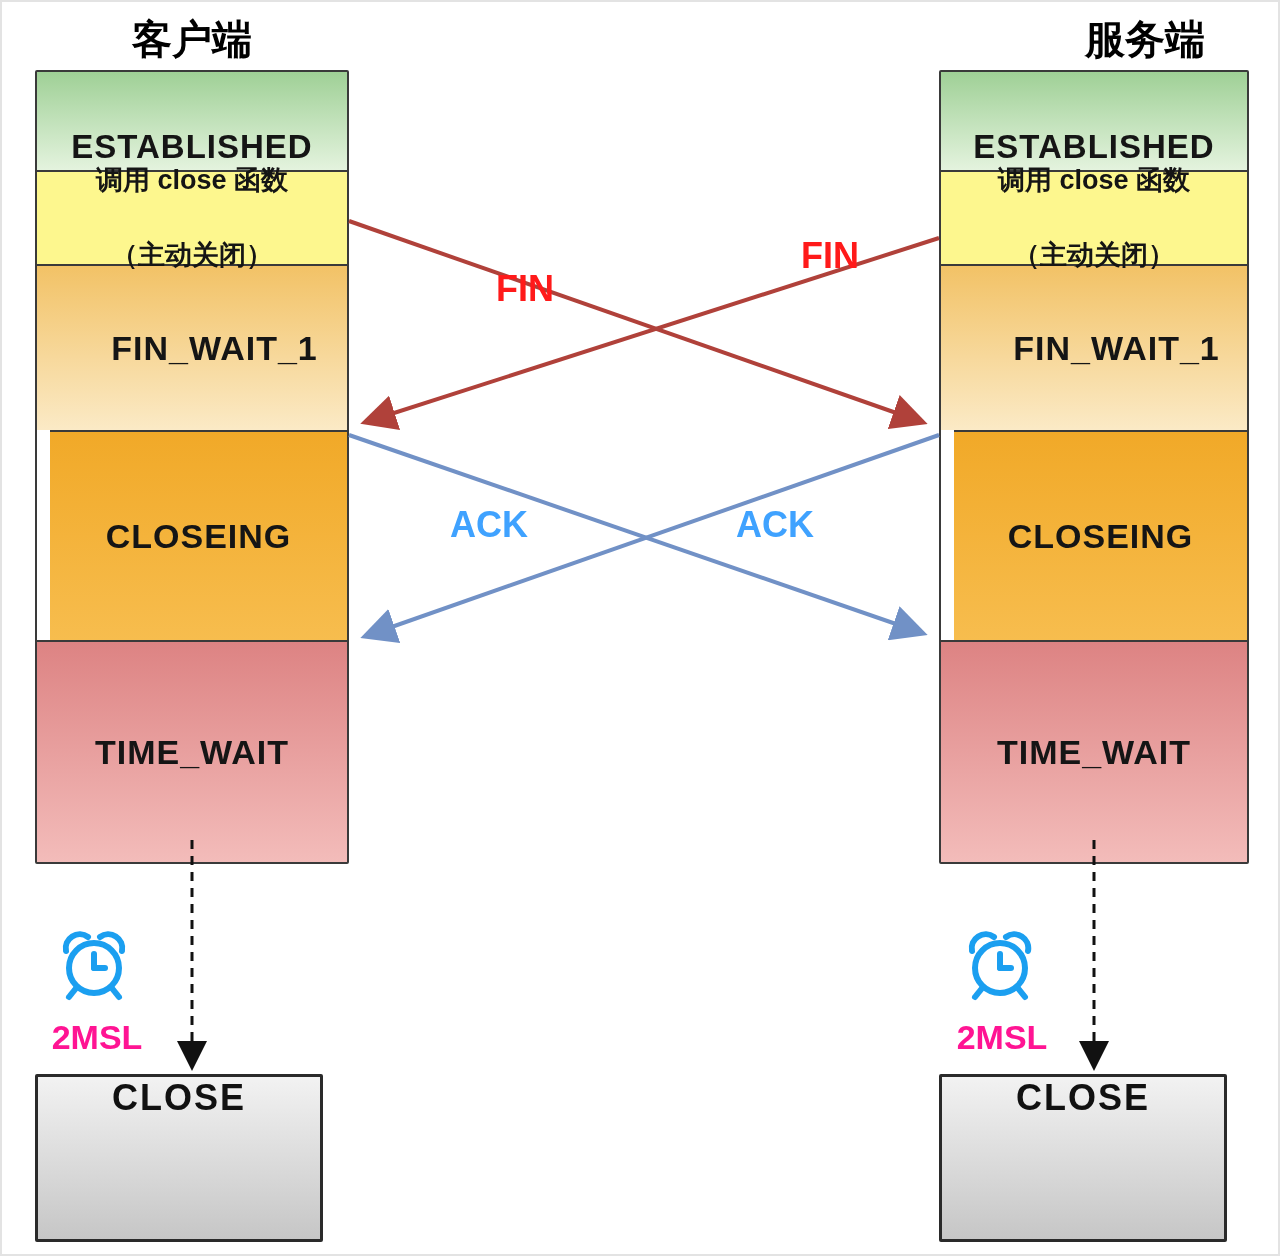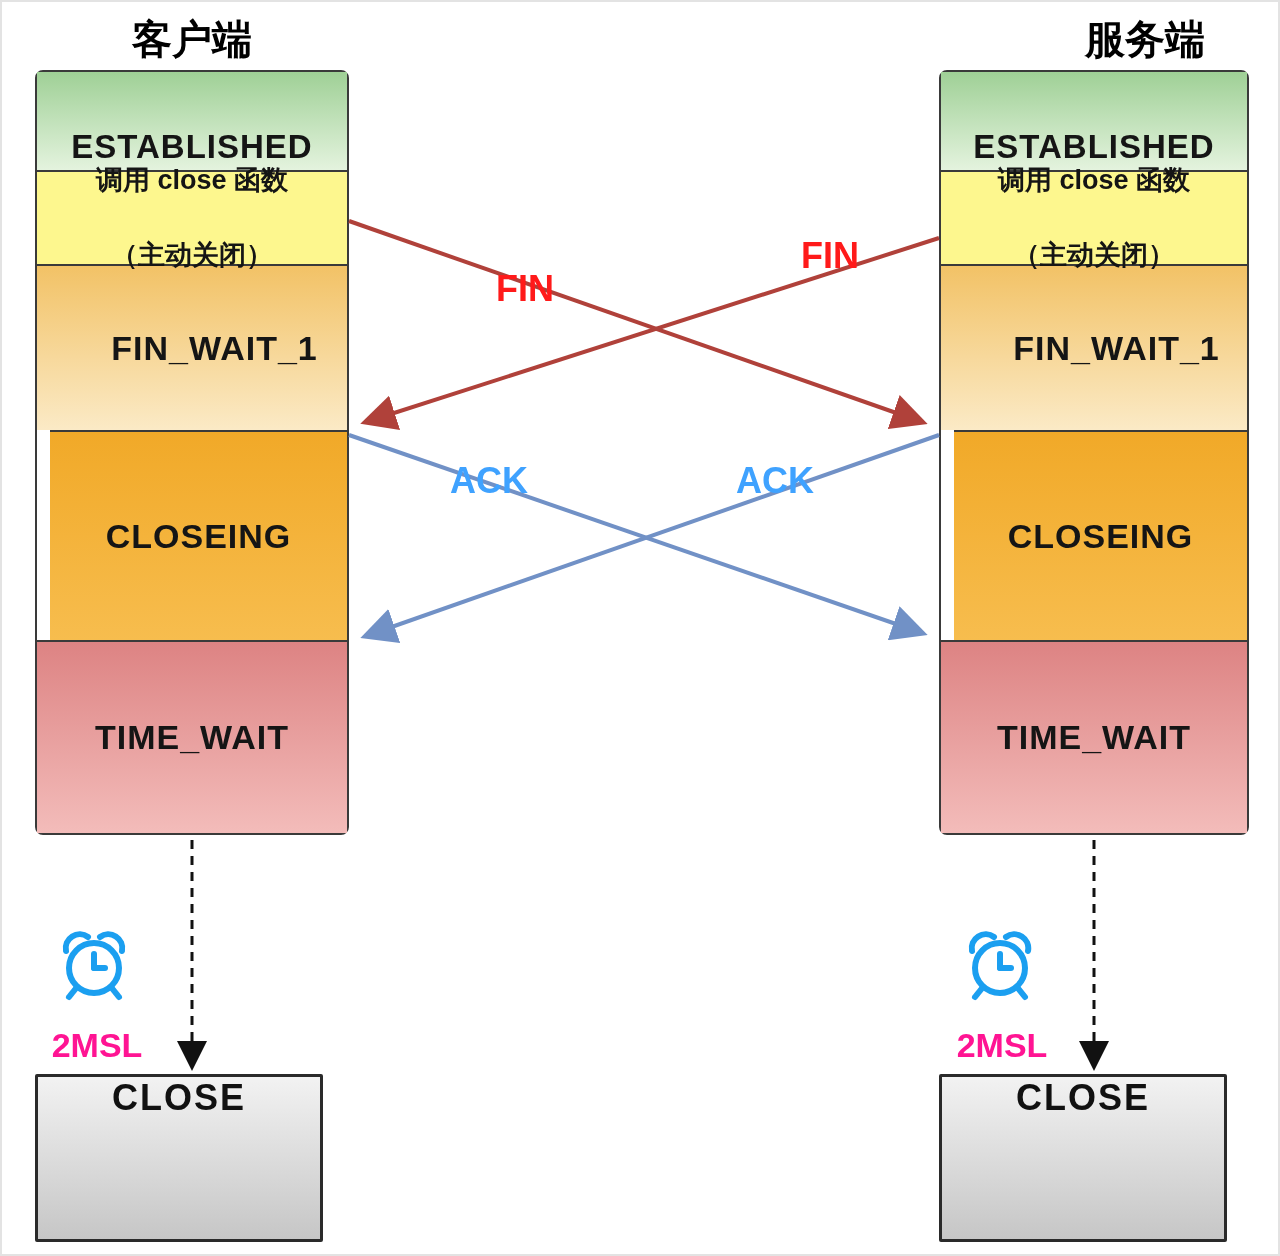--- a/index.html
+++ b/index.html
@@ -14,21 +14,21 @@
   }
   .title{
     position:absolute;top:10px;
     text-align:center;
     font-size:40px;font-weight:bold;color:#000;
   }
   .col{
     position:absolute;top:68px;
     border:2px solid #3a3a3a;
     box-sizing:border-box;
-    border-radius:8px;
+    border-radius:2px;
   }
   .seg{
     box-sizing:border-box;
     display:flex;flex-direction:column;
     align-items:center;justify-content:center;
     font-weight:bold;color:#151515;
     text-align:center;
   }
   .seg + .seg{border-top:2px solid #3a3a3a;}
   .seg.green{
@@ -49,41 +49,40 @@
     background:linear-gradient(180deg, var(--amber-top,#f2c266), var(--amber-bottom,#fbeac6));
     padding-left:45px;
   }
   .seg.orange{
     height:210px;
     font-size:34px;letter-spacing:1px;
     background:linear-gradient(180deg, var(--orange-top,#f1a928), var(--orange-bottom,#f7bd4e));
     margin-left:13px;
   }
   .seg.pink{
-    height:193px;
+    height:222px;
     font-size:34px;letter-spacing:1px;
     background:linear-gradient(180deg, var(--pink-top,#dd8383), var(--pink-bottom,#f3bcba));
   }
   .overlay{
     position:absolute;left:0;top:0;width:1280px;height:1256px;
     pointer-events:none;
   }
   .msg-label{
     position:absolute;
     font-size:36px;font-weight:bold;
     text-align:center;width:110px;
   }
   .msg-label.fin{color:var(--label-fin,#ff1a1a);}
-  .msg-label.ack{color:var(--label-ack,#3fa2ff);}
+  .msg-label.ack{color:var(--label-ack,#3fa2ff);margin-top:44px;}
   .msl{
     position:absolute;top:1016px;
     width:120px;text-align:center;
     font-size:34px;font-weight:bold;
     color:var(--msl,#ff1493);
-    margin-top:8px;
   }
   .clock{position:absolute;width:80px;height:84px;}
   .close-box{
     position:absolute;top:1072px;
     width:288px;height:168px;
     box-sizing:border-box;
     border:3px solid #2a2a2a;border-radius:2px;
     background:linear-gradient(180deg, var(--gray-top,#f2f2f2), var(--gray-bottom,#c6c6c6));
     display:flex;justify-content:center;
     font-size:36px;font-weight:bold;letter-spacing:2px;color:#111;

